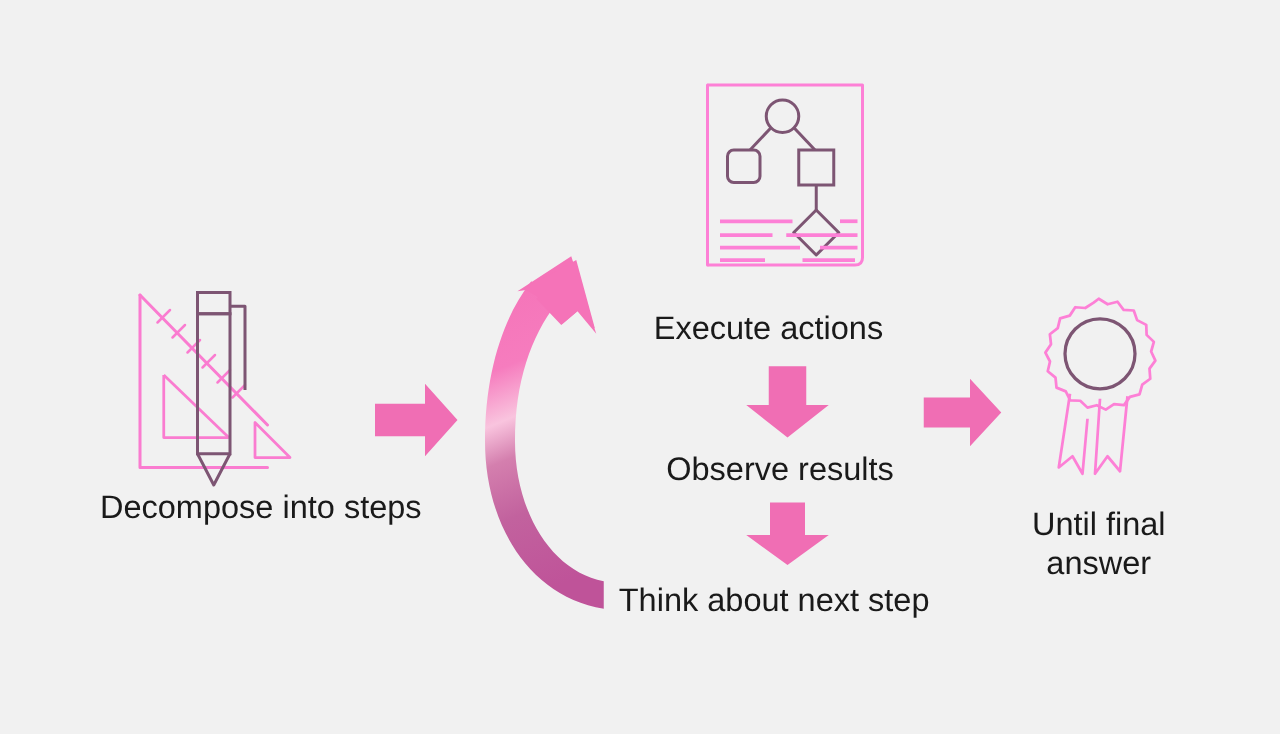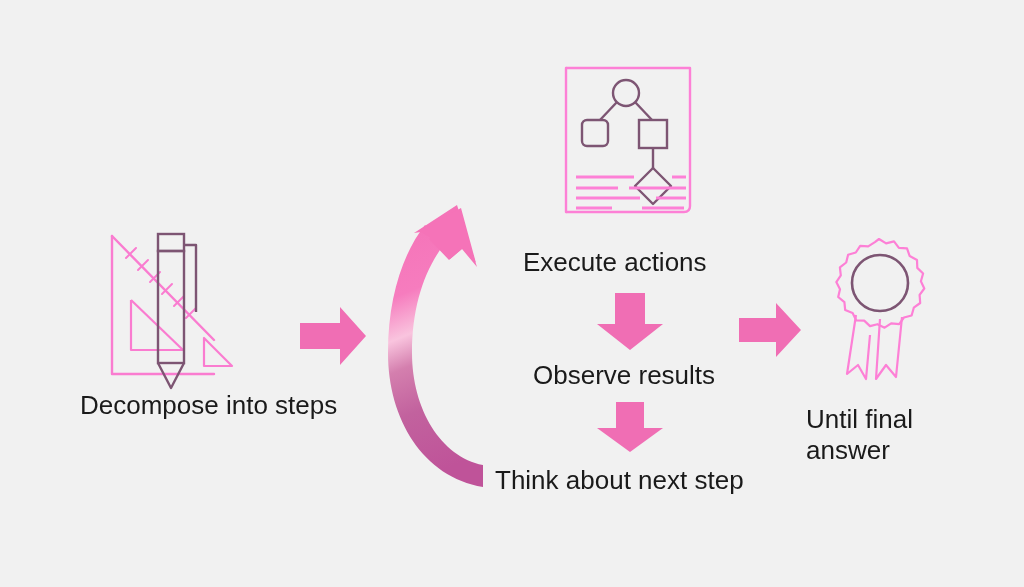--- a/index.html
+++ b/index.html
@@ -17,21 +17,21 @@
   }
   .abs { position: absolute; }
   .label {
     color: #1a1a1a;
     font-family: "Liberation Sans", sans-serif;
     font-size: 26px;
     font-weight: 400;
     line-height: 1.18;
     white-space: pre;
   }
-  .label-center { text-align: left; white-space: pre-line; }
+  .label-center { text-align: center; white-space: pre-line; }
   svg { display: block; overflow: visible; }
 </style>
 </head>
 <body>
 
 <div id="canvas">
 
   <div class="abs" style="left:98px; top:228px;">
     <svg width="140" height="165" viewBox="0 0 140 165" fill="none">
 

